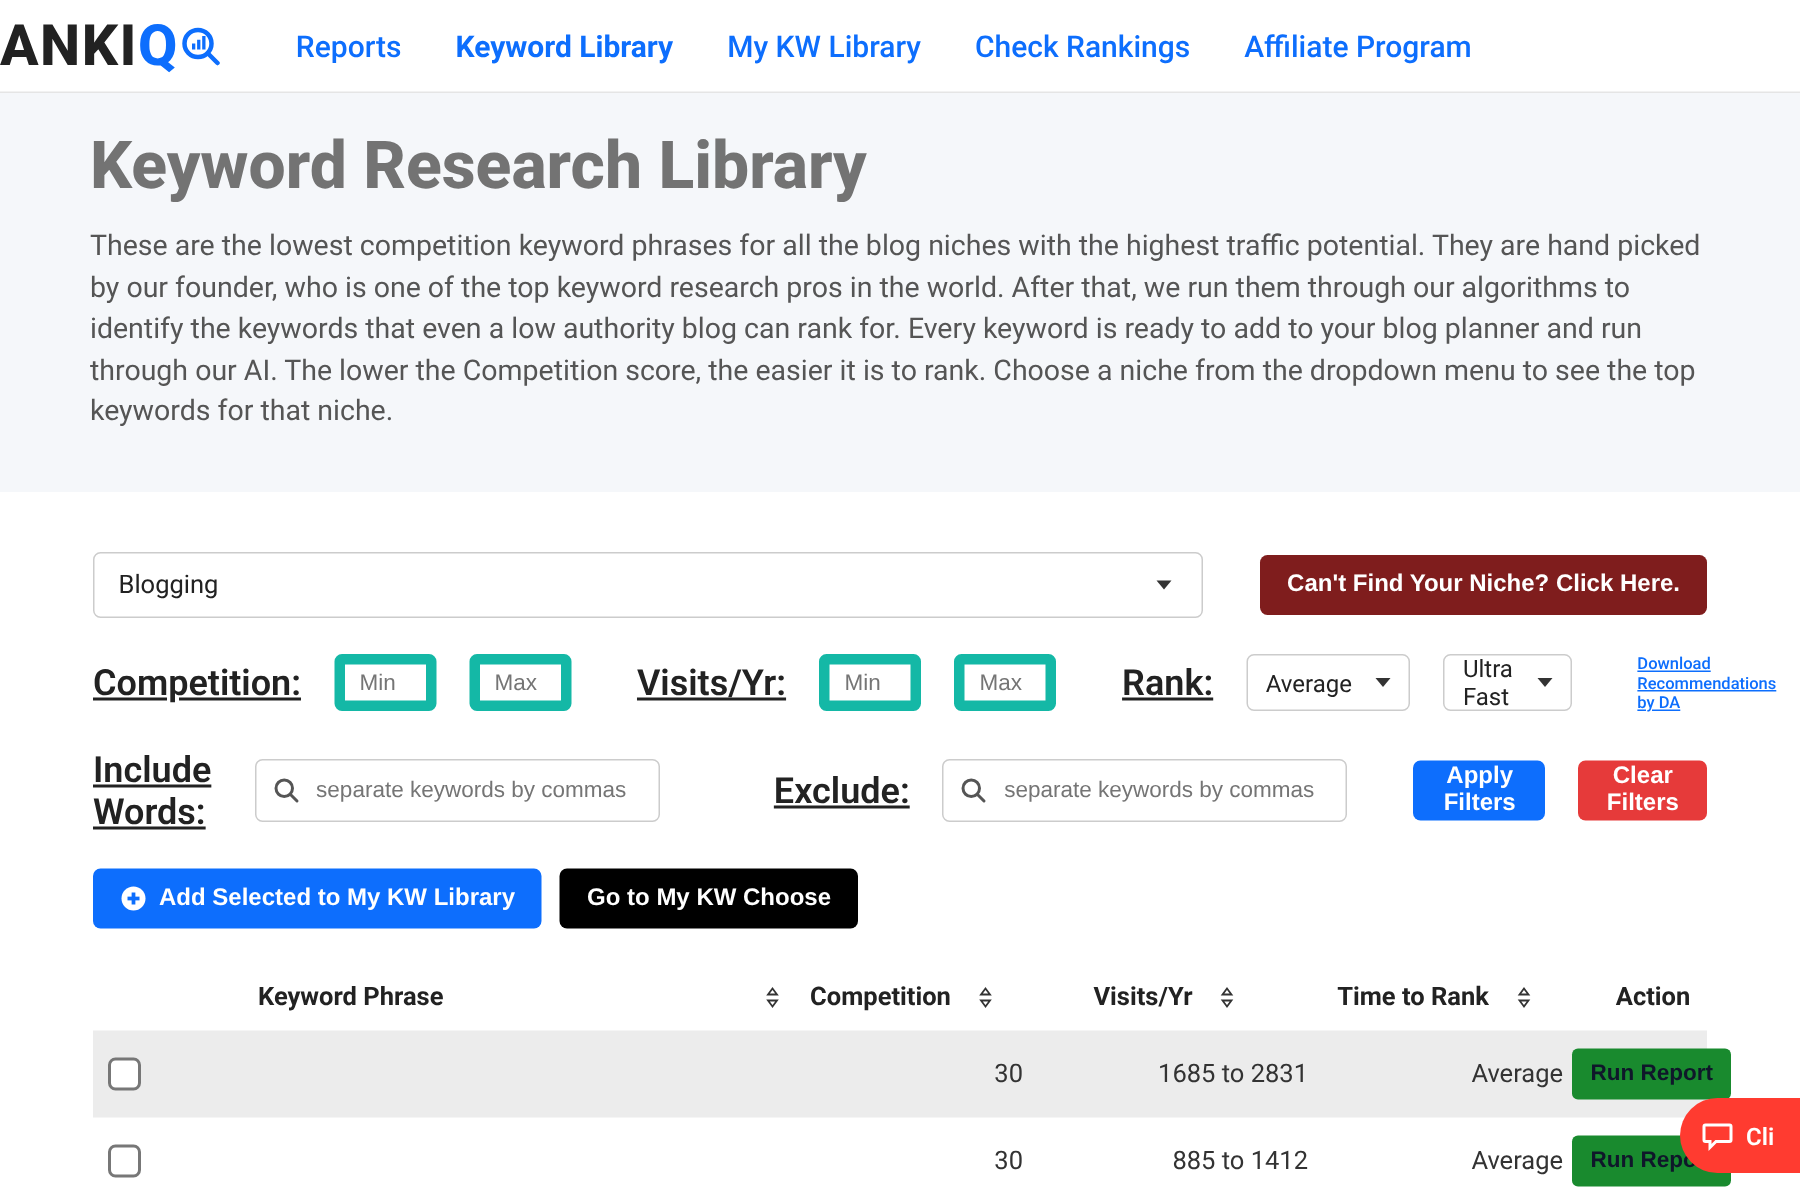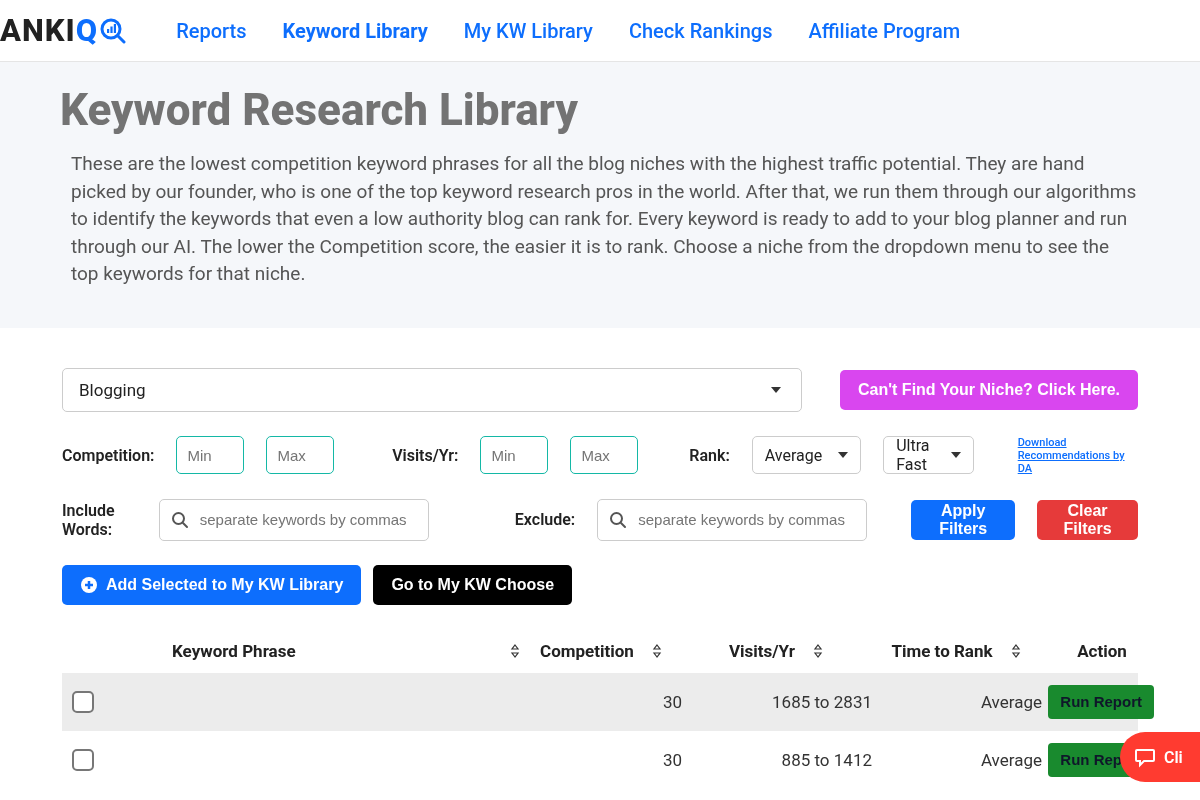--- a/index.html
+++ b/index.html
@@ -1,45 +1,45 @@
 <!DOCTYPE html>
 <html><head>
 <meta charset="utf-8">
 <style>
   * { box-sizing: border-box; margin: 0; padding: 0; }
   body { font-family: -apple-system, BlinkMacSystemFont, "Segoe UI", Roboto, Helvetica, Arial, sans-serif; color: #222; background: #fff; }
   
   
   .nav { display: flex; align-items: center; height: 62px; border-bottom: 1px solid #e5e5e5; padding: 0 0 0 0; }
-  .logo { font-weight: 800; font-size: 31px; letter-spacing: 1px; color: #222; margin-right: 50px; display: flex; align-items: flex-end; }
+  .logo { font-weight: 800; font-size: 38px; letter-spacing: 1px; color: #222; margin-right: 50px; display: flex; align-items: flex-end; }
   .logo .iq { color: #0d6efd; display: inline-flex; align-items: center; }
   .logo .iq svg { margin-left: 2px; }
   .nav-links { display: flex; gap: 36px; }
   .nav-link { color: #0d6efd; font-size: 20px; font-weight: 500; text-decoration: none; cursor: pointer; }
   .nav-link.active { font-weight: 700; }
 
   
   .hero { background: #f5f7fa; padding: 22px 60px 40px; }
   .hero h1 { font-size: 44px; font-weight: 800; color: #737373; margin-bottom: 14px; }
-  .hero p { font-size: 19px; line-height: 1.45; color: #555; max-width: 1110px; margin-left: 11px; }
+  .hero p { font-size: 19px; line-height: 1.45; color: #555; max-width: 1110px; }
 
   
   .filters { padding: 40px 62px 0; }
   .row { display: flex; align-items: center; gap: 3px; margin-bottom: 24px; }
   .niche-select { flex: 0 0 740px; height: 44px; border: 1px solid #ccc; border-radius: 5px; display: flex; align-items: center; justify-content: space-between; padding: 0 20px 0 16px; font-size: 17px; cursor: pointer; }
   .caret { width: 0; height: 0; border-left: 5px solid transparent; border-right: 5px solid transparent; border-top: 6px solid #333; }
   .btn { display: inline-flex; align-items: center; justify-content: center; border-radius: 5px; font-size: 16px; font-weight: 600; cursor: pointer; border: none; padding: 0 18px; height: 40px; }
-  .btn-green { background: #d946ef; color: #fff; }
+  .btn-green { background: #7f1d1d; color: #fff; }
   .btn-blue  { background: #0d6efd; color: #fff; }
   .btn-red   { background: #e63a3a; color: #fff; }
   .btn-black { background: #000; color: #fff; }
   .btn-sm-green { background: #198a2e; color: #0f172a; height: 34px; padding: 0 12px; font-size: 15px; border-radius: 4px; }
 
-  .lbl { font-size: 16px; font-weight: 600; color: #222; }
-  .minmax { width: 68px; height: 38px; border: 1px solid #14b8a6; border-radius: 5px; padding: 0 10px; font-size: 15px; }
+  .lbl { font-size: 24px; font-weight: 600; color: #222; text-decoration: underline; }
+  .minmax { width: 68px; height: 38px; border: 7px solid #14b8a6; border-radius: 5px; padding: 0 10px; font-size: 15px; }
   .dd { height: 38px; border: 1px solid #ccc; border-radius: 5px; padding: 0 12px; display: inline-flex; align-items: center; gap: 16px; font-size: 16px; cursor: pointer; }
   .link { color: #0d6efd; text-decoration: underline; font-size: 11px; font-weight: 500; cursor: pointer; }
 
   .search-wrap { position: relative; }
   .search-wrap svg { position: absolute; left: 12px; top: 50%; transform: translateY(-50%); }
   .search { height: 42px; width: 270px; border: 1px solid #ccc; border-radius: 5px; padding: 0 12px 0 40px; font-size: 15px; }
 
   .row2 { display: flex; align-items: center; gap: 22px; flex-wrap: nowrap; }
   .row3 { display: flex; align-items: center; gap: 22px; }
   .spacer { flex: 1; }

